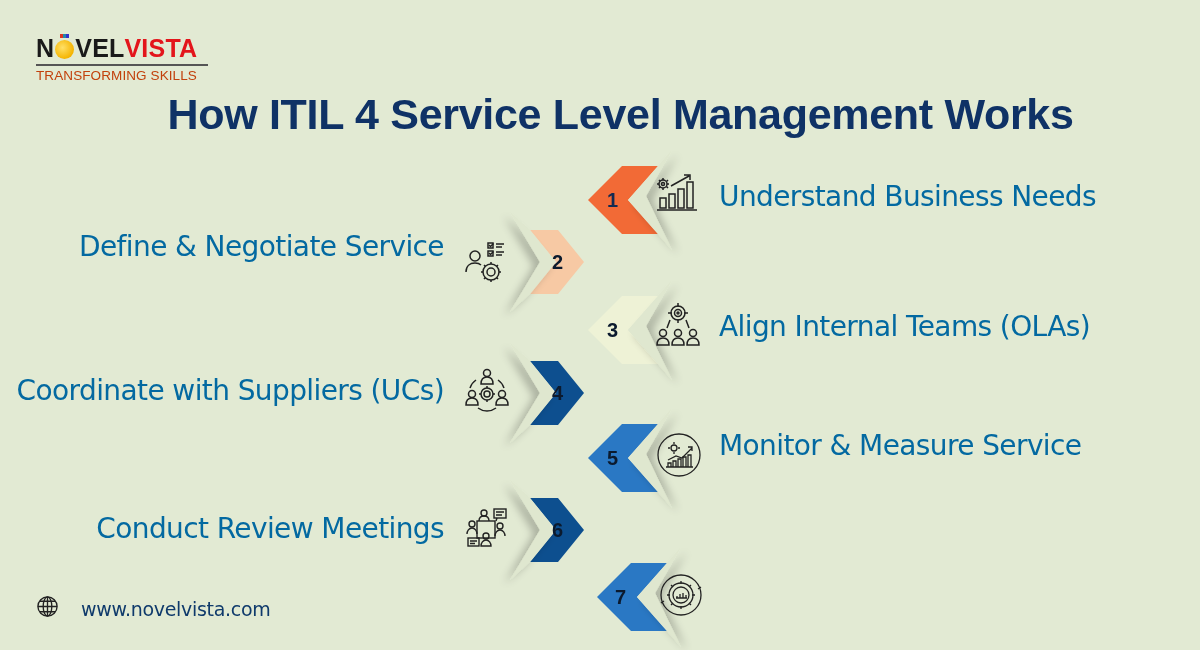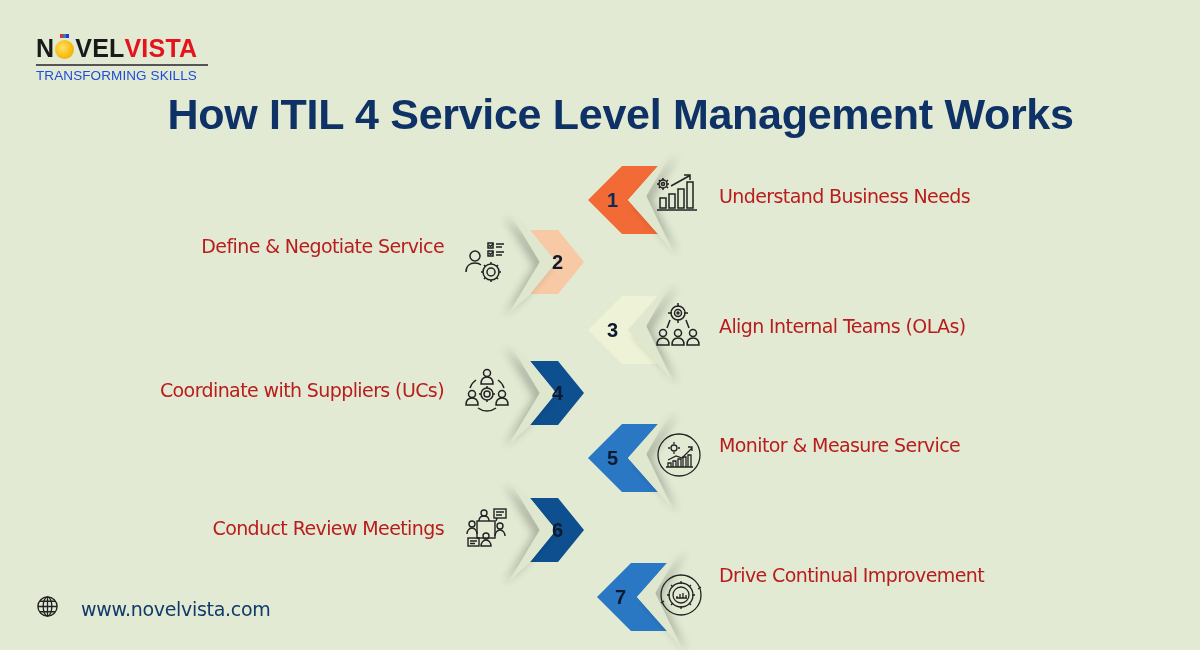--- a/index.html
+++ b/index.html
@@ -21,29 +21,29 @@
   .logo-o {
     display: inline-block; width: 19px; height: 19px; border-radius: 50%;
     background: radial-gradient(circle at 40% 40%, #ffe066, #f5b400 70%, #e39a00);
     margin: 0 1px; position: relative; top: 1px;
   }
   .logo-o::before {
     content: ""; position: absolute; left: 5px; top: -6px; width: 9px; height: 4px;
     background: linear-gradient(90deg, #d32 0 33%, #28a 33% 66%, #33c 66%);
   }
   .logo-rule { height: 2px; background: #555; margin-top: 3px; width: 172px; }
-  .logo-tag { font-size: 13.5px; color: #1d4ed8; margin-top: 2px; letter-spacing: 0.1px; }
+  .logo-tag { font-size: 13.5px; color: #c2410c; margin-top: 2px; letter-spacing: 0.1px; }
 
   .title {
     position: absolute; left: 0; right: 0; top: 90px; text-align: center;
     font-size: 43px; font-weight: 700; color: #0f3266; letter-spacing: -0.3px; padding-left: 41px;
   }
 
   .step-text {
-    position: absolute; font-size: 19px; line-height: 27px; color: #b91c1c;
+    position: absolute; font-size: 28px; line-height: 27px; color: #0369a1;
     font-family: "DejaVu Sans", sans-serif; letter-spacing: -0.6px;
   }
   .step-text.left { text-align: right; }
   .step-text span { display: block; }
 
   .chev { position: absolute; }
   .chev svg { display: block; overflow: visible; }
   .num {
     position: absolute; font-weight: 700; font-size: 20px; color: #0b1a2e;
     font-family: "Liberation Sans", sans-serif;
@@ -259,21 +259,20 @@
   <svg viewBox="0 0 46 46" fill="none" stroke="#222" stroke-width="1.3">
     <circle cx="23" cy="23" r="20"></circle>
     <path d="M40 17l3-2M6 29l-3 2"></path>
     <circle cx="23" cy="23" r="12"></circle>
       <circle cx="23" cy="23" r="8"></circle>
     <path d="M23 9v3M23 34v3M9 23h3M34 23h3M13 13l2 2M31 31l2 2M13 33l2-2M31 15l2-2"></path>
     <path d="M19 26v-2M22 26v-4M25 26v-5M28 26v-3M18 26h11"></path>
   </svg>
 </div>
 <div class="step-text" style="left:719px; top:562px;">
-  <span>Drive Continual Improvement</span>
 </div>
 
 <div class="footer">
   <span>
     <svg viewBox="0 0 24 24" fill="none" stroke="#222" stroke-width="1.4">
       <circle cx="12" cy="12" r="10"></circle>
         <ellipse cx="12" cy="12" rx="4.5" ry="10"></ellipse>
       <path d="M2 12h20M4 6.5h16M4 17.5h16M12 2v20"></path>
     </svg>
   </span>

